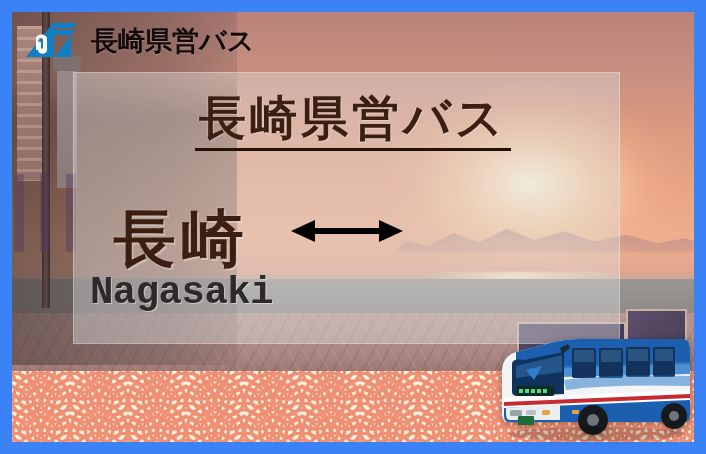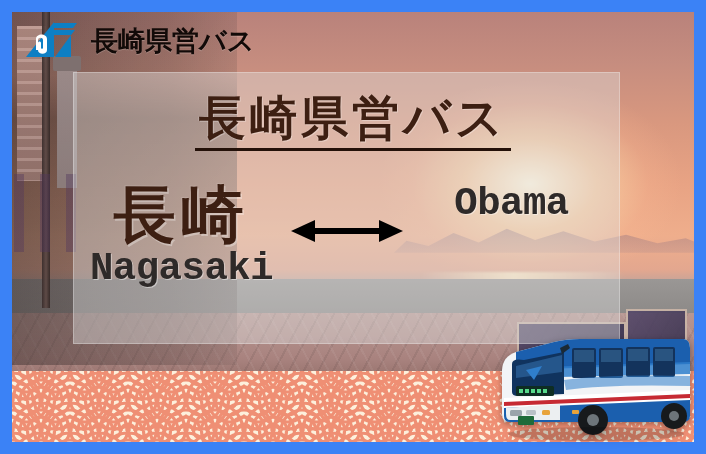--- a/index.html
+++ b/index.html
@@ -149,21 +149,21 @@
     border-bottom:3px solid #241109;
     text-shadow:1px 1px 0 rgba(255,255,255,.30), -1px 0 0 rgba(255,255,255,.18);
   }
 
   
   .route {
     position:absolute; left:73px; top:182px; width:547px;
     display:flex; align-items:flex-start; justify-content:center;
     z-index:6;
   }
-  .stop { width:210px; text-align:center; }
+  .stop { width:210px; text-align:center;margin-top:24px; }
   .stop-jp {
     font-family:"DejaVu Sans", sans-serif;
     font-size:62px; font-weight:bold; line-height:1.05;
     color:#3d1f12; letter-spacing:6px;
     text-shadow:1.5px 1.5px 0 rgba(255,255,255,.32), -1px -1px 0 rgba(255,255,255,.12);
   }
   .stop-en {
     margin-top:2px;
     font-family:Liberation Mono, monospace;
     font-size:39px; font-weight:bold; line-height:1.05;
@@ -242,21 +242,20 @@
 
     <div class="arrow-cell">
       <svg class="arrow" width="112" height="26" viewBox="0 0 112 26">
         <rect x="20" y="10" width="72" height="6" fill="#000000"></rect>
         <polygon points="0,13 24,2 24,24" fill="#000000"></polygon>
         <polygon points="112,13 88,2 88,24" fill="#000000"></polygon>
       </svg>
     </div>
 
     <div class="stop">
-      <div class="stop-en">Obama</div>
     </div>
   </div>
 
   <div class="waves">
     <svg viewBox="0 0 682 71" preserveAspectRatio="none">
       <defs>
         <pattern id="seigaiha" x="0" y="0" width="58" height="30" patternUnits="userSpaceOnUse">
           <rect width="58" height="30" fill="#fdf0dc"></rect>
           <g fill="none" stroke="#ef8f74" stroke-width="3.2">
             <circle cx="29" cy="30" r="28"></circle>

